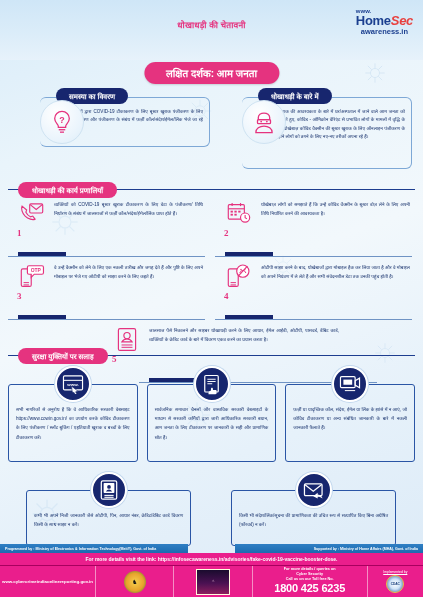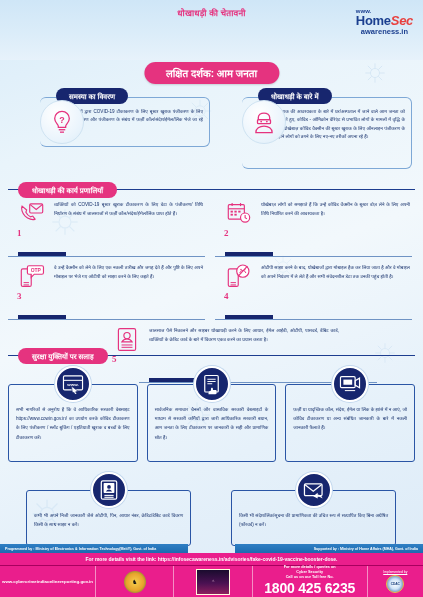--- a/index.html
+++ b/index.html
@@ -33,21 +33,21 @@
     background:radial-gradient(circle at 40% 35%, #ffffff 0%, #dff0fb 60%, #cfe7f7 100%);
     margin:0 auto; position:relative; border:1px solid #cfe3f2;
     display:flex; align-items:center; justify-content:center;
   }
   .isea-circle .txt {
     font-size:15px; font-weight:bold; color:#1b3f8f; letter-spacing:.5px;
     font-family:"Liberation Serif", serif;
   }
   .isea-url { font-size:3.6px; color:#2f6fae; margin-top:1px; letter-spacing:.3px; }
 
-  .head-titles { width:100%; text-align:center; padding-top:7px; }
+  .head-titles { width:100%; text-align:center; padding-top:7px;margin-top:12px; }
   .t-warn {
     color:#e5337f; font-size:8.5px; font-weight:bold; letter-spacing:.2px;
     font-family:"Liberation Sans", sans-serif;
   }
   .t-main {
     color:#15276b; font-size:11px; font-weight:bold; margin-top:3px; line-height:1.45;
   }
   .t-main .big { font-size:12.5px; }
 
   .infosec-logo { position:absolute; right:10px; top:8px; text-align:center; line-height:1.05; }
@@ -178,21 +178,21 @@
     background:radial-gradient(circle,#f6d04d 0%,#e8a32c 55%,#2f7d32 100%);
     display:flex; align-items:center; justify-content:center; font-size:6px; color:#111;
   }
   .poster-th {
     width:34px; height:26px; background:linear-gradient(180deg,#1a0b2e,#4a1152 55%,#8d1f5e);
     border:1px solid #ffd; display:flex; align-items:center; justify-content:center;
     font-size:3px; color:#ffd2ea; text-align:center; line-height:1.1;
   }
   .toll { color:#fff; text-align:center; line-height:1.25; }
   .toll .sm { font-size:3.8px; font-weight:bold; display:block; }
-  .toll .num { font-size:14px; font-weight:bold; display:block; letter-spacing:-.2px; margin-top:1px;}
+  .toll .num { font-size:11px; font-weight:bold; display:block; letter-spacing:-.2px; margin-top:1px;}
   .impl { text-align:center; }
   .impl .lbl { font-size:3.4px; color:#fff; text-decoration:underline; display:block; margin-bottom:1px; }
   .impl .badge {
     width:18px; height:18px; border-radius:50%;
     background:radial-gradient(circle,#ffffff 0%,#cfe3f7 45%,#1b4f9c 100%);
     margin:0 auto; border:1.2px solid #e8c24a; display:flex; align-items:center;
     justify-content:center; font-size:3.2px; color:#123b7a; font-weight:bold;
   }
   svg { display:block; }
 </style>

